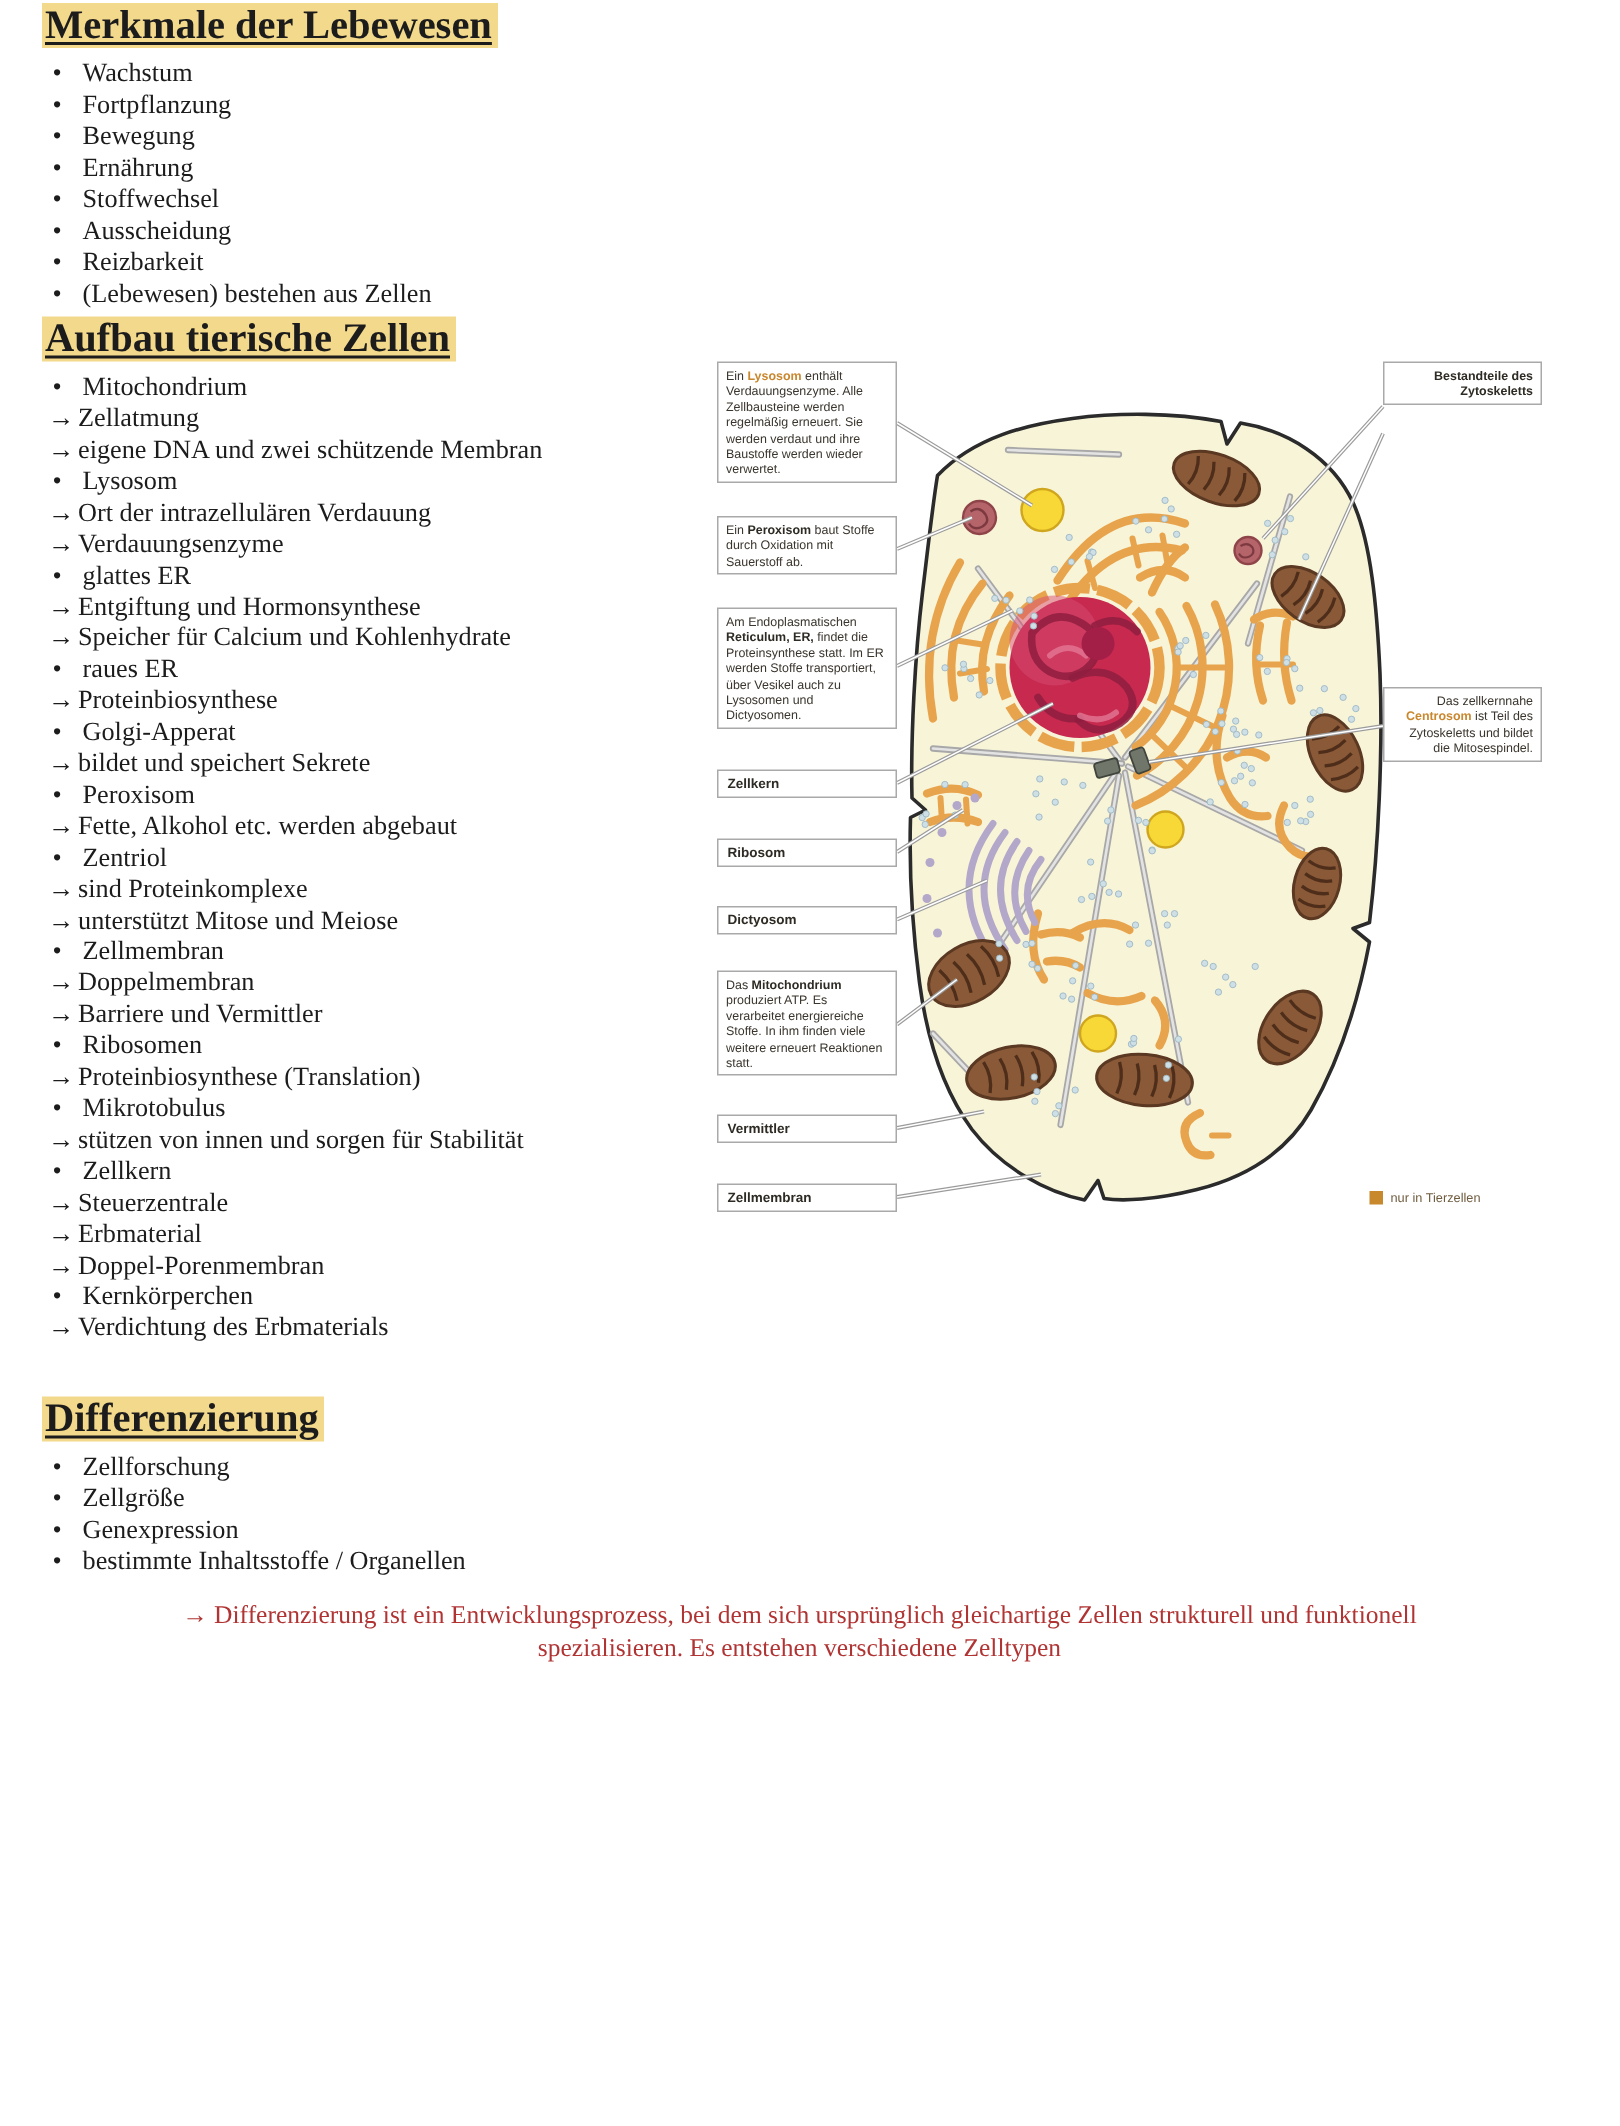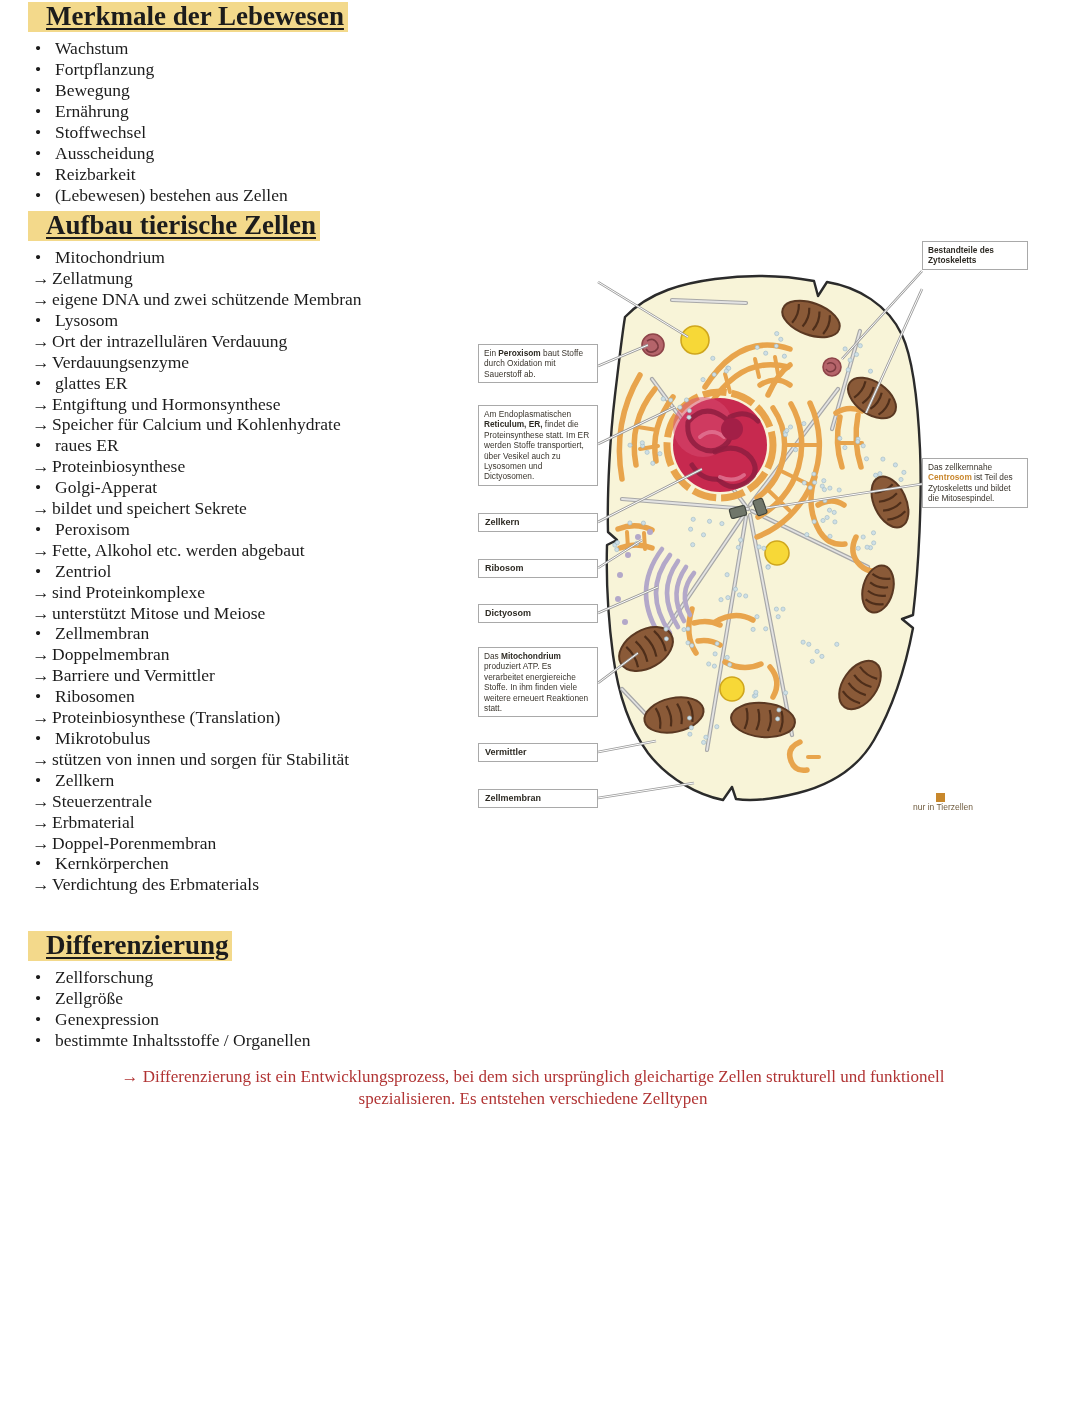--- a/index.html
+++ b/index.html
@@ -1,41 +1,41 @@
 <!DOCTYPE html>
 <html><head>
 <meta charset="utf-8">
 <style>
   html,body{margin:0;padding:0;background:#fff;}
   #page{position:relative;width:1080px;height:1417px;background:#ffffff;overflow:hidden;
         font-family:"Liberation Serif",serif;color:#1c1c1c;}
   .sec{position:absolute;left:28px;}
   .hl{display:inline-block;font-weight:bold;font-size:27px;line-height:1.08;
-      background:#f3d98b;padding:0 4px 1px 18px;text-decoration:underline;
+      background:#f3d98b;padding:0 4px 1px 2px;text-decoration:underline;
       -webkit-text-decoration-thickness:2px;text-decoration-thickness:2px;text-underline-offset:3px;}
   .list{margin-top:6px;}
   .li{display:flex;font-size:17.5px;line-height:20.9px;white-space:nowrap;}
   .li .mk{flex:0 0 20px;text-align:left;padding-left:4px;}
   .li .tx{}
   #notes{position:absolute;left:28px;top:1066px;width:1010px;color:#b13434;
          font-size:17px;line-height:21.8px;text-align:center;}
   
   #diagram{position:absolute;left:470px;top:237px;width:565px;height:585px;}
   #cellsvg{position:absolute;left:0;top:0;width:565px;height:585px;}
   .lbox{position:absolute;left:8px;width:120px;background:#fff;border:1px solid #a9a9a9;
         padding:3px 5px;font-family:"Liberation Sans",sans-serif;font-size:8.3px;
         line-height:10.4px;color:#3a352d;box-sizing:border-box;}
-  .lbox-r{left:452px;width:106px;}
+  .lbox-r{left:452px;width:106px;text-align:right;}
   .lbl{position:absolute;left:8px;width:120px;height:19px;background:#fff;border:1px solid #a9a9a9;
        padding:3px 0 0 6px;font:bold 9px/11px "Liberation Sans",sans-serif;color:#2e2b24;
        box-sizing:border-box;}
   .b{font-weight:bold;color:#2e2b24;}
   .org{font-weight:bold;color:#c9872e;}
   #legend{position:absolute;left:443px;top:556px;display:flex;align-items:center;
-          font:8.5px "Liberation Sans",sans-serif;color:#6f5b3e;flex-direction:column;}
+          font:8.5px "Liberation Sans",sans-serif;color:#6f5b3e;}
   #legend .sw{width:9px;height:9px;background:#c8882c;margin-right:5px;flex:0 0 9px;}
   
   .cell{fill:#f8f4d8;stroke:#2b2b2b;stroke-width:2.4;stroke-linejoin:round;}
   .er{fill:none;stroke:#e8a44c;stroke-width:5.5;stroke-linecap:round;}
   .ert{fill:none;stroke:#e8a44c;stroke-width:4;stroke-linecap:round;}
   .mt1{fill:none;stroke:#a8a8a8;stroke-width:4.2;stroke-linecap:round;}
   .mt2{fill:none;stroke:#e3e3e3;stroke-width:1.8;stroke-linecap:round;}
   .ld1{fill:none;stroke:#9b9b9b;stroke-width:2.6;}
   .ld2{fill:none;stroke:#ffffff;stroke-width:1;}
   .rib{fill:#cfdfe6;stroke:#9cb8c4;stroke-width:0.6;}
@@ -584,20 +584,23 @@
           <path class="ld2" d="M128,561 L224,546"></path>
         <path class="ld1" d="M452,34 L372,122"></path>
           <path class="ld2" d="M452,34 L372,122"></path>
         <path class="ld1" d="M452,52 L396,176"></path>
           <path class="ld2" d="M452,52 L396,176"></path>
         <path class="ld1" d="M452,247 L296,271"></path>
           <path class="ld2" d="M452,247 L296,271"></path>
       </g>
     </svg>
 
+    <div class="lbox" style="top:4px">
+      <span>Ein </span><span class="org">Lysosom</span><span> enthält Verdauungsenzyme. Alle Zellbausteine werden regelmäßig erneuert. Sie werden verdaut und ihre Baustoffe werden wieder verwertet.</span>
+    </div>
     <div class="lbox" style="top:107px">
       <span>Ein </span><span class="b">Peroxisom</span><span> baut Stoffe durch Oxidation mit Sauerstoff ab.</span>
     </div>
     <div class="lbox" style="top:168px">
       <span>Am Endoplasmatischen </span><span class="b">Reticulum, ER,</span><span> findet die Proteinsynthese statt. Im ER werden Stoffe transportiert, über Vesikel auch zu Lysosomen und Dictyosomen.</span>
     </div>
     <div class="lbl" style="top:276px"><span>Zellkern</span></div>
     <div class="lbl" style="top:322px"><span>Ribosom</span></div>
     <div class="lbl" style="top:367px"><span>Dictyosom</span></div>
     <div class="lbox" style="top:410px">

